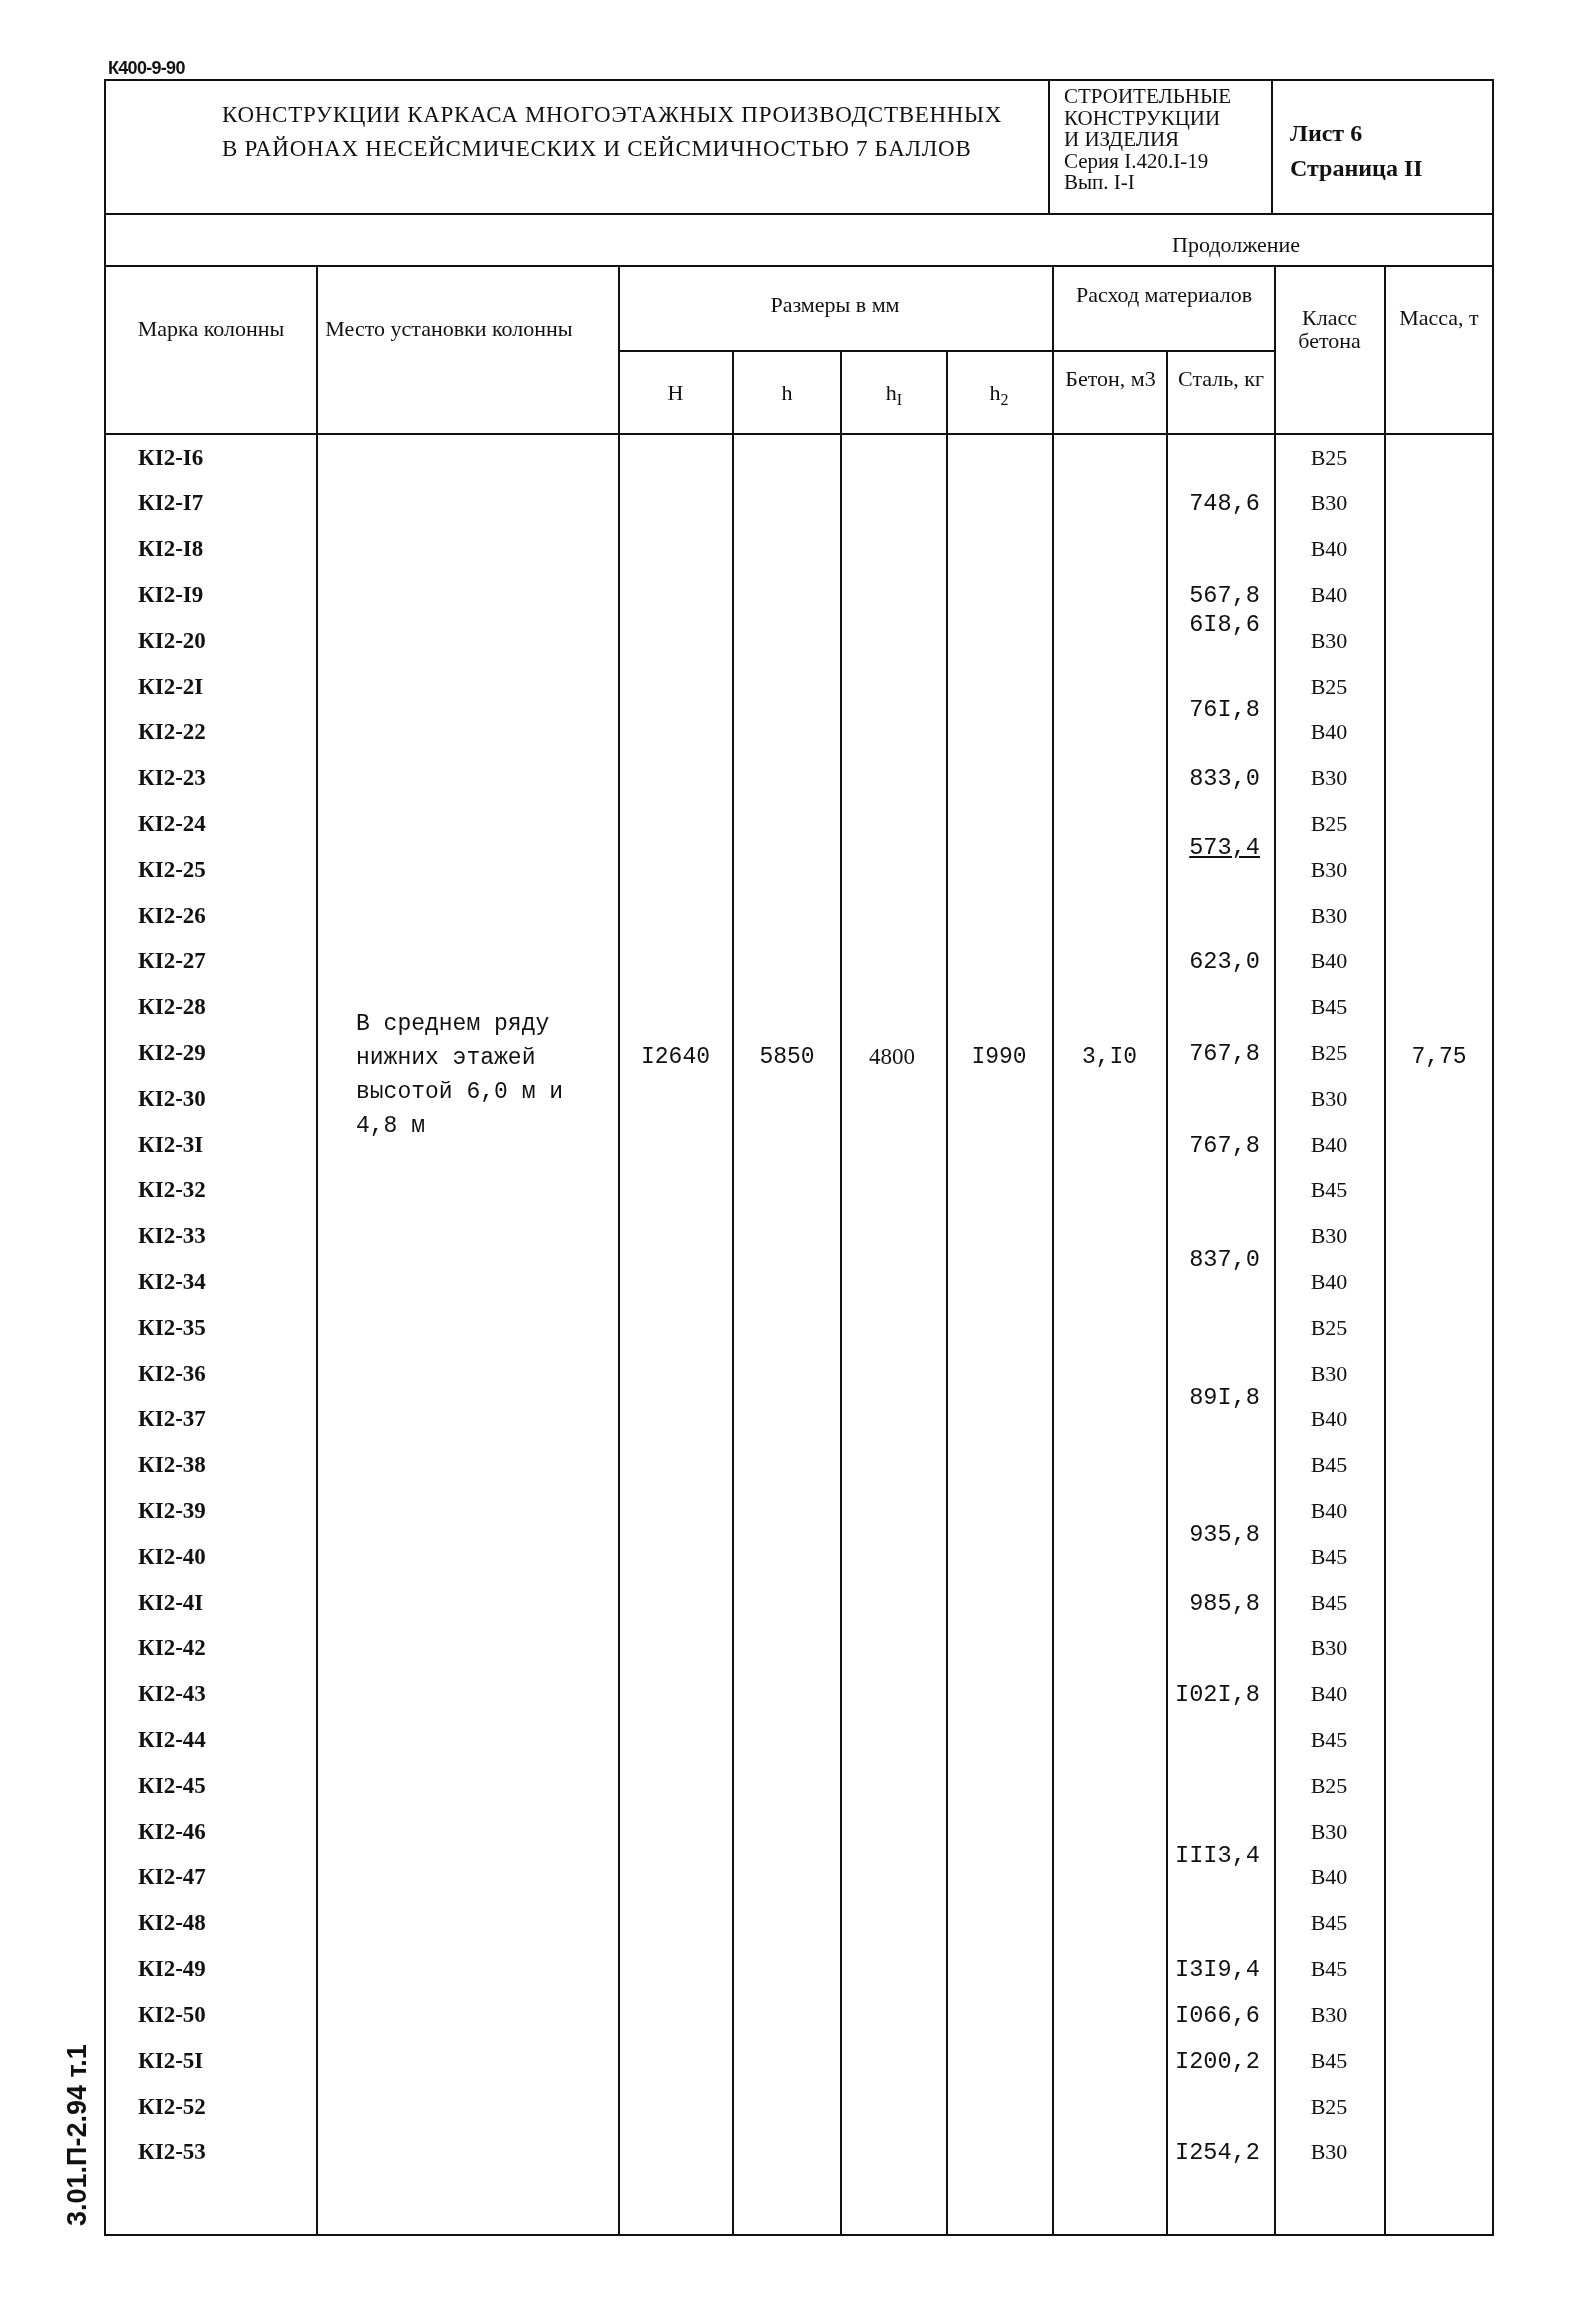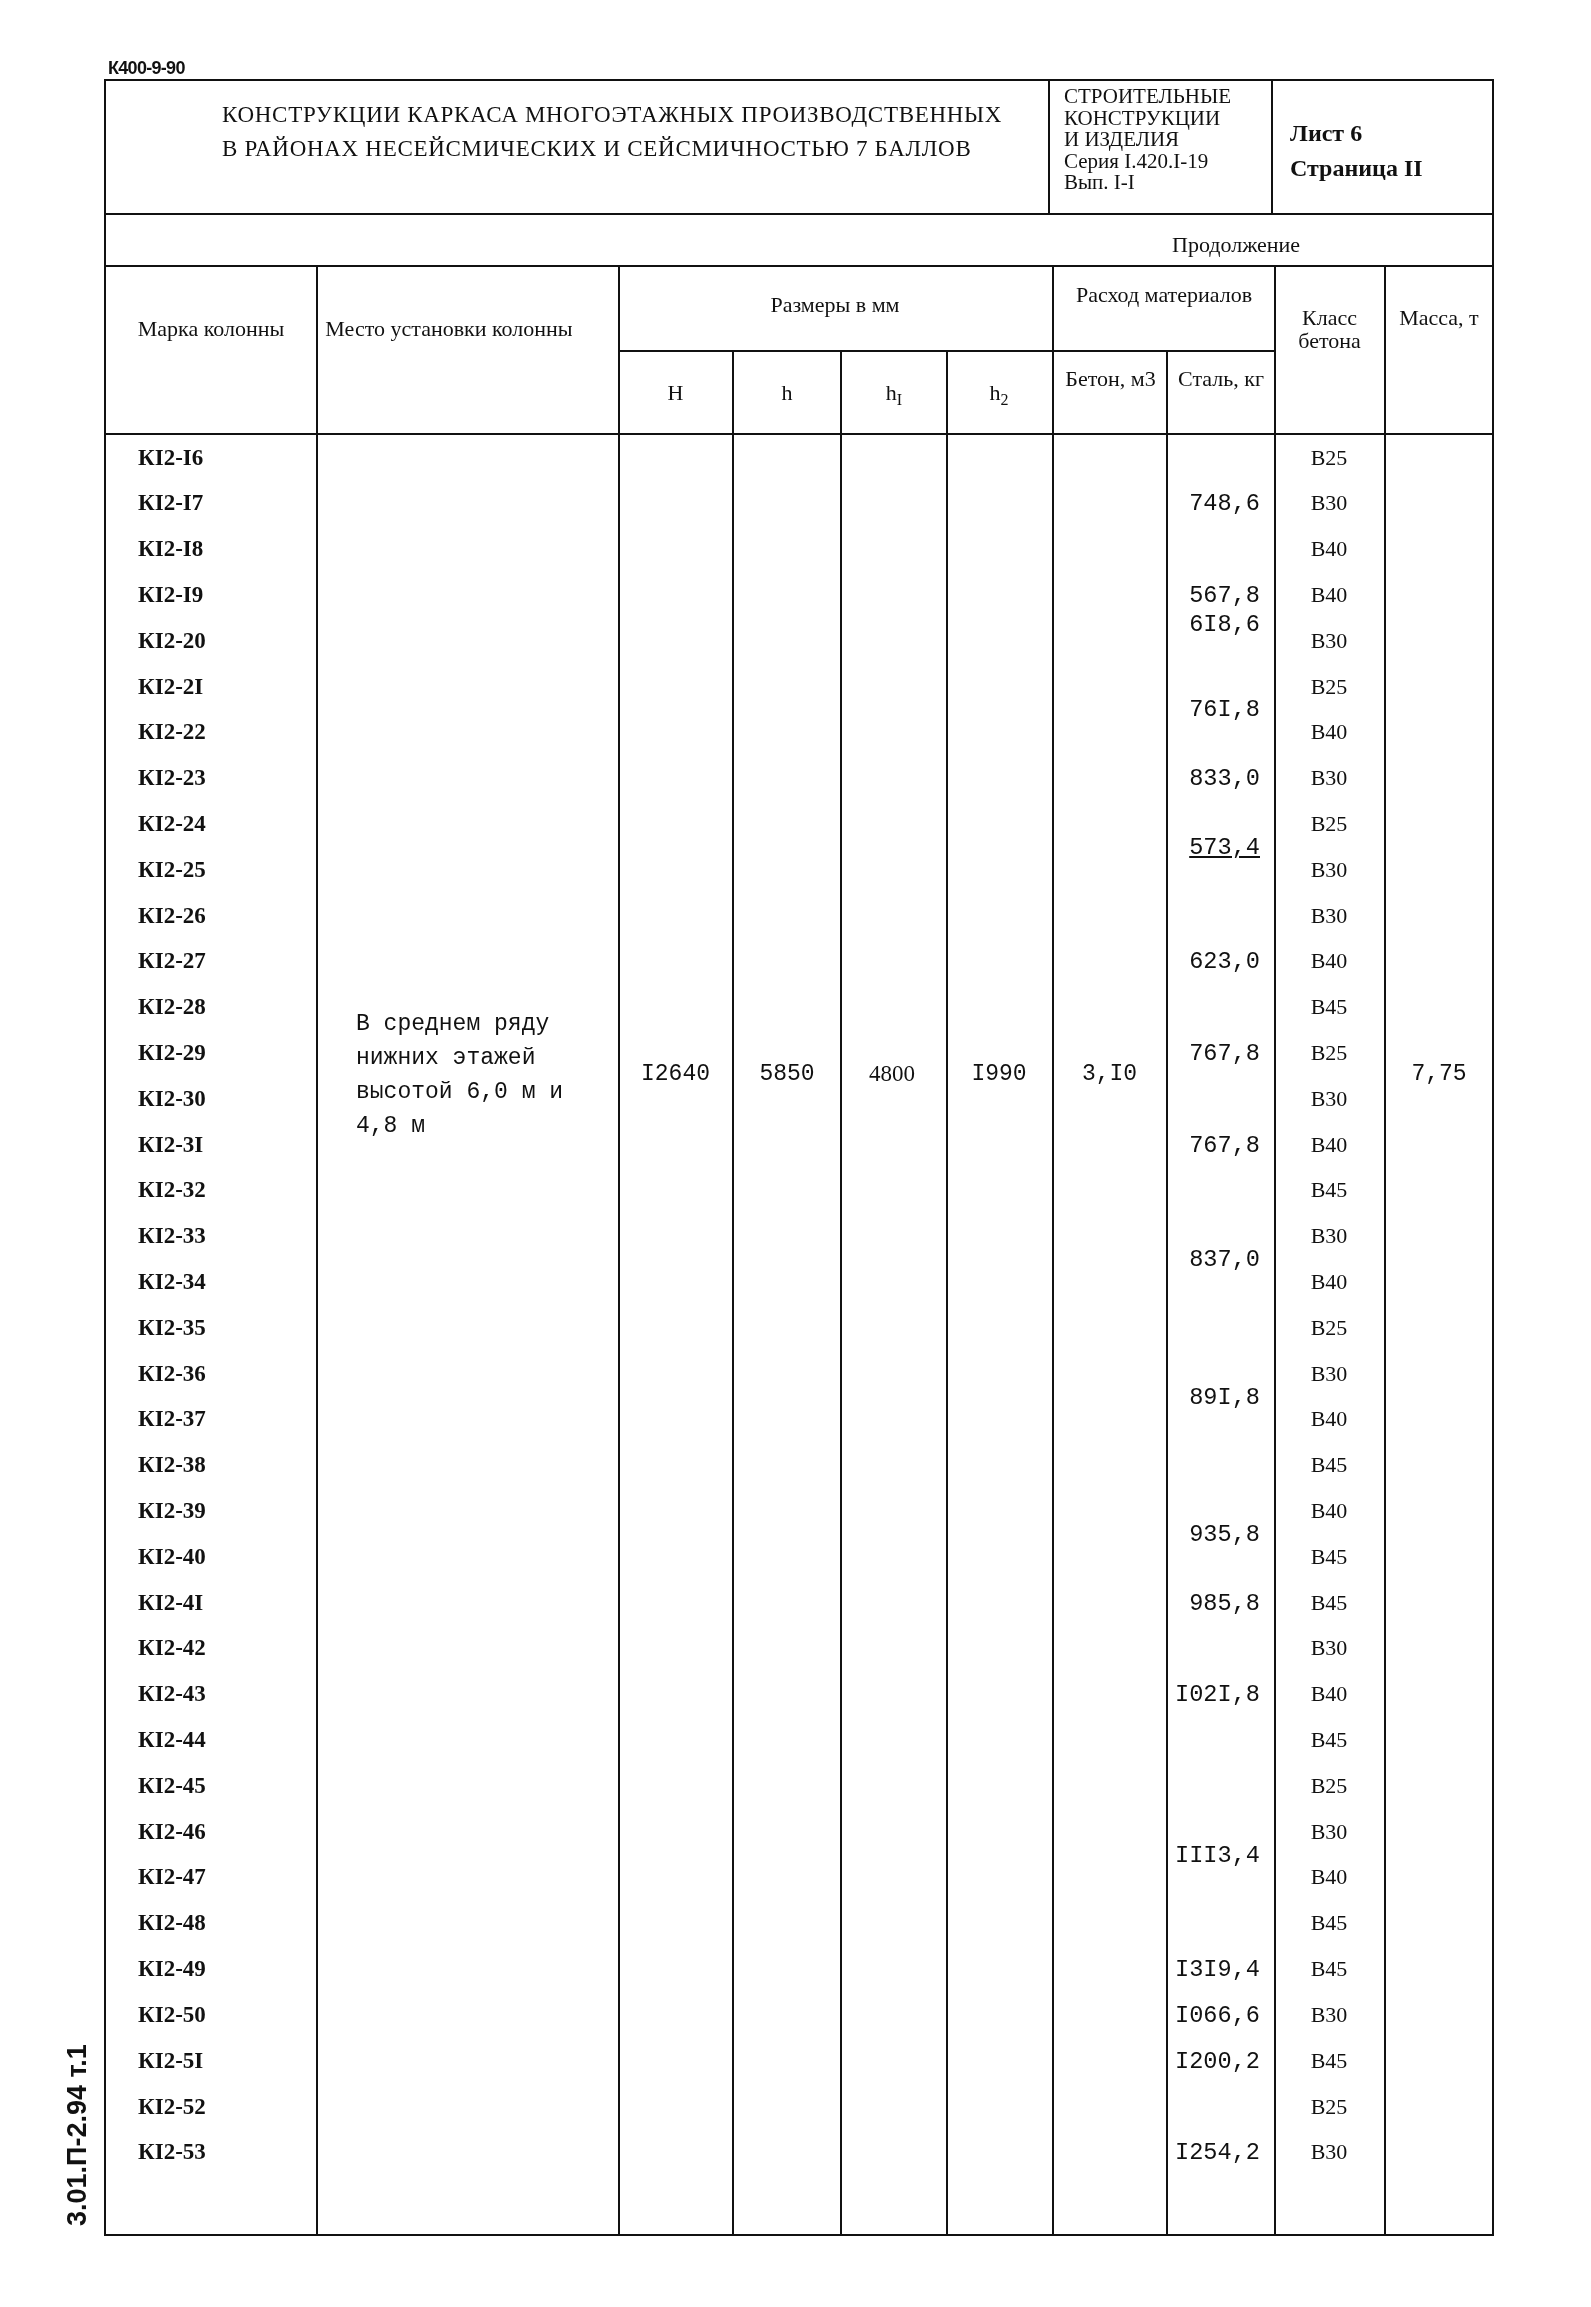--- a/index.html
+++ b/index.html
@@ -10,21 +10,21 @@
   .frame { left:104px; top:79px; width:1390px; height:2157px; border:2.7px solid #111; box-sizing:border-box; }
   .hline { height:0; border-top:2.7px solid #111; }
   .vline { width:0; border-left:2px solid #111; }
   .title-block { left:222px; top:98px; width:808px; font-family:"Liberation Serif",serif; font-size:23px; line-height:34px; letter-spacing:0.7px; text-transform:uppercase; }
   .title-block div { white-space:nowrap; }
   .series-block { left:1064px; top:86px; width:202px; font-family:"Liberation Serif",serif; font-size:21px; line-height:21.6px; }
   .series-block div { white-space:nowrap; }
   .sheet-block { left:1290px; top:116px; font-family:"Liberation Serif",serif; font-size:24px; line-height:35px; font-weight:bold; }
   .continue { left:1172px; top:232px; font-family:"Liberation Serif",serif; font-size:22px; }
   .hdr { font-family:"Liberation Serif",serif; font-size:22px; line-height:23px; text-align:center; }
-  .cell { font-size:23px; text-align:center; white-space:nowrap;margin-top:17px; }
+  .cell { font-size:23px; text-align:center; white-space:nowrap; }
   .mark { left:138px; font-size:23px; font-weight:bold; white-space:nowrap; font-family:"Liberation Serif",serif; }
   .klass { left:1282px; width:94px; font-family:"Liberation Serif",serif; font-size:22px; text-align:center; }
   .steel { left:1159px; width:101px; text-align:right; font-size:23.6px; font-family:"Liberation Mono",monospace; }
   .place { left:356px; top:1007px; width:256px; font-size:23px; line-height:34px; font-family:"Liberation Mono",monospace; }
   .margin-note { left:62px; top:2226px; transform-origin:left top; transform:rotate(-90deg); font-family:"Liberation Sans",sans-serif; font-weight:bold; font-size:27px; white-space:nowrap; }
   sub { font-size:16px; }
 </style>
 </head>
 <body>
 

